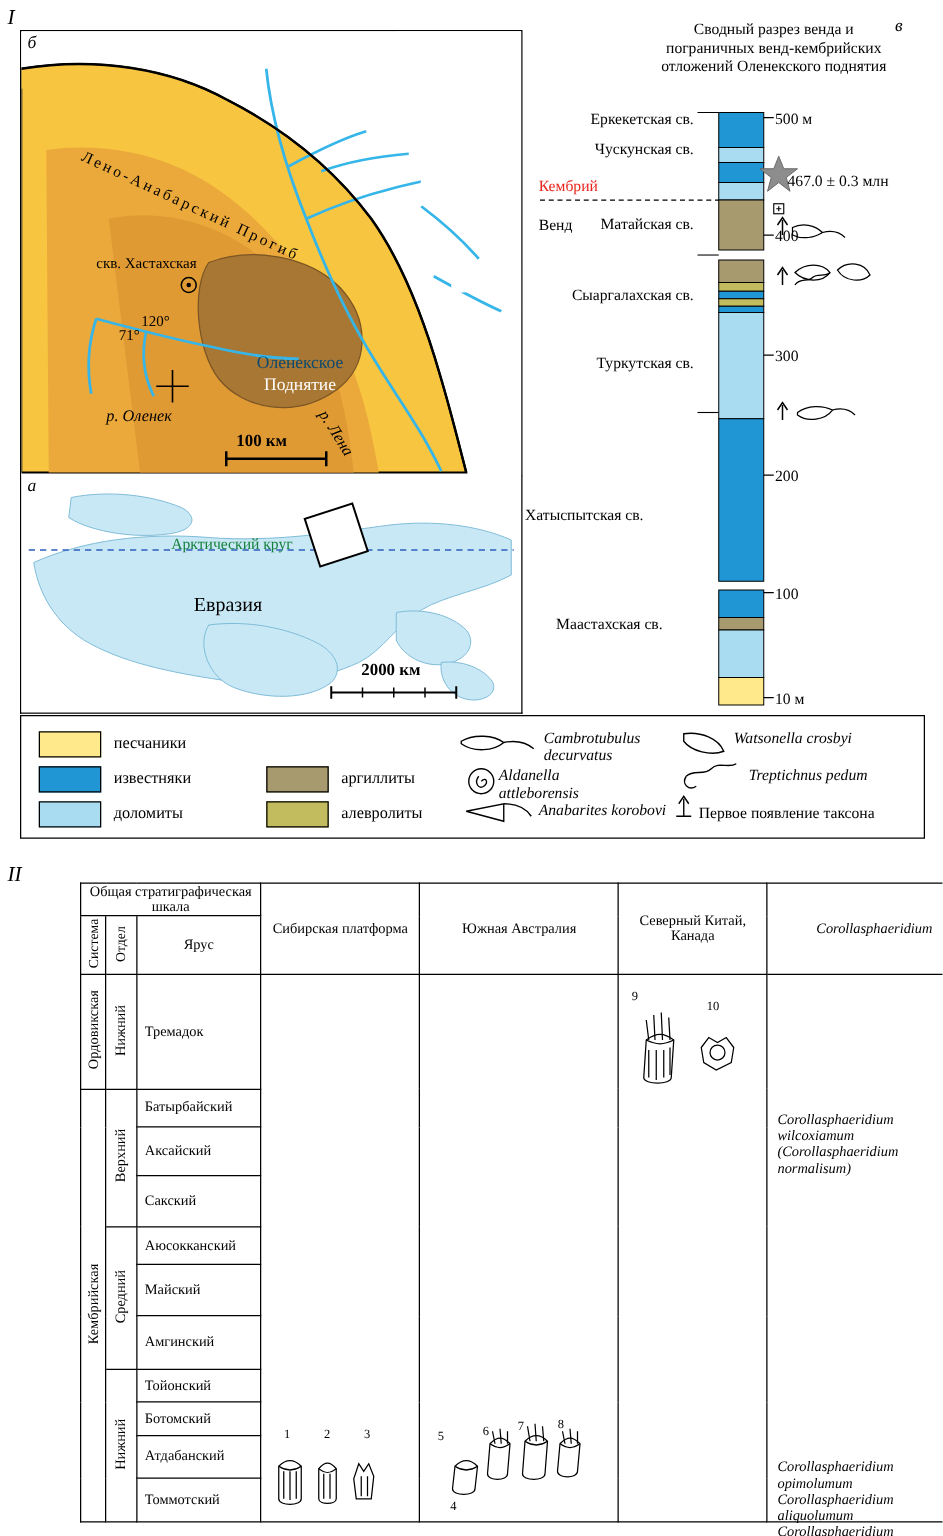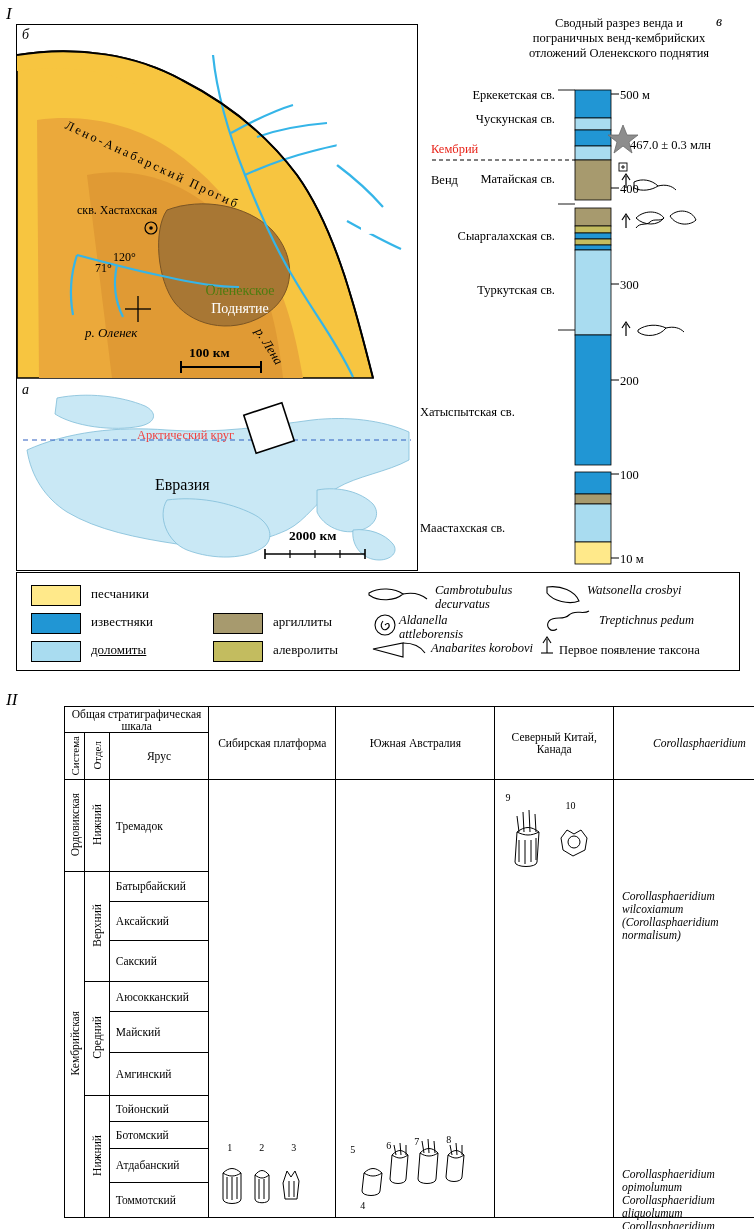--- a/index.html
+++ b/index.html
@@ -79,21 +79,21 @@
     <line x1="108" y1="284" x2="134" y2="284" stroke="#000" stroke-width="1.3"></line>
     <line x1="121" y1="271" x2="121" y2="297" stroke="#000" stroke-width="1.3"></line>
 
     <line x1="164" y1="342" x2="244" y2="342" stroke="#000" stroke-width="2"></line>
     <line x1="164" y1="336" x2="164" y2="348" stroke="#000" stroke-width="2"></line>
     <line x1="244" y1="336" x2="244" y2="348" stroke="#000" stroke-width="2"></line>
   </svg>
 
   <div style="position:absolute;left:52px;top:93px;width:250px;font-size:12.5px;letter-spacing:2.4px;transform:rotate(25deg);transform-origin:left top;font-family:'Liberation Serif',serif;">Лено-Анабарский Прогиб</div>
   <div style="position:absolute;left:60px;top:178px;font-size:12px;">скв. Хастахская</div>
-  <div style="position:absolute;left:168px;top:258px;width:110px;text-align:center;font-size:14px;color:#4d7c0f;">Оленекское</div>
+  <div style="position:absolute;left:168px;top:258px;width:110px;text-align:center;font-size:14px;color:#0c4a6e;">Оленекское</div>
   <div style="position:absolute;left:168px;top:276px;width:110px;text-align:center;font-size:14px;color:#fff;">Поднятие</div>
   <div style="position:absolute;left:96px;top:225px;font-size:12px;">120°</div>
   <div style="position:absolute;left:78px;top:236px;font-size:12px;">71°</div>
   <div style="position:absolute;left:68px;top:300px;font-size:13px;font-style:italic;">р. Оленек</div>
   <div style="position:absolute;left:248px;top:300px;font-size:13px;font-style:italic;transform:rotate(58deg);transform-origin:left top;">р. Лена</div>
   <div style="position:absolute;left:172px;top:320px;font-size:13.5px;font-weight:bold;">100 км</div>
 </div>
 
 <div class="fig" id="arctic-box">
   <div id="map-a-label">а</div>
@@ -113,21 +113,21 @@
 
     <rect x="232" y="28" width="40" height="40" fill="#ffffff" stroke="#000" stroke-width="1.6" transform="rotate(-18 252 48)"></rect>
 
     <line x1="248" y1="174" x2="348" y2="174" stroke="#000" stroke-width="1.6"></line>
     <line x1="248" y1="169" x2="248" y2="179" stroke="#000" stroke-width="1.6"></line>
     <line x1="273" y1="170" x2="273" y2="178" stroke="#000" stroke-width="1.2"></line>
     <line x1="298" y1="170" x2="298" y2="178" stroke="#000" stroke-width="1.2"></line>
     <line x1="323" y1="170" x2="323" y2="178" stroke="#000" stroke-width="1.2"></line>
     <line x1="348" y1="169" x2="348" y2="179" stroke="#000" stroke-width="1.6"></line>
   </svg>
-  <div style="position:absolute;left:120px;top:48px;font-size:12.5px;color:#ef4444;">Арктический круг</div>
+  <div style="position:absolute;left:120px;top:48px;font-size:12.5px;color:#15803d;">Арктический круг</div>
   <div style="position:absolute;left:138px;top:96px;font-size:16px;">Евразия</div>
   <div style="position:absolute;left:272px;top:148px;font-size:13.5px;font-weight:bold;">2000 км</div>
 </div>
 
 <div class="fig" id="col-title">Сводный разрез венда и пограничных венд-кембрийских отложений Оленекского поднятия</div>
 <div class="fig" id="v-label">в</div>
 
 <div class="fig" style="left:420px;top:80px;width:318px;height:490px;">
   <svg width="318" height="490">
 
@@ -201,41 +201,41 @@
     </g>
   </svg>
 </div>
 
 <div class="fig" style="left:420px;top:88px;width:135px;text-align:right;font-size:12.5px;">Еркекетская св.</div>
 <div class="fig" style="left:420px;top:112px;width:135px;text-align:right;font-size:12.5px;">Чускунская св.</div>
 <div class="fig" style="left:420px;top:172px;width:135px;text-align:right;font-size:12.5px;">Матайская св.</div>
 <div class="fig" style="left:420px;top:229px;width:135px;text-align:right;font-size:12.5px;">Сыаргалахская св.</div>
 <div class="fig" style="left:420px;top:283px;width:135px;text-align:right;font-size:12.5px;">Туркутская св.</div>
 <div class="fig" style="left:420px;top:405px;width:135px;text-align:left;font-size:12.5px;">Хатыспытская св.</div>
-<div class="fig" style="left:420px;top:521px;width:135px;text-align:left;font-size:12.5px;">Маастахская св.</div>
+<div class="fig" style="left:420px;top:492px;width:135px;text-align:center;font-size:12.5px;">Маастахская св.</div>
 
 <div class="fig" style="left:431px;top:142px;font-size:12.5px;color:#e8261c;">Кембрий</div>
 <div class="fig" style="left:431px;top:173px;font-size:12.5px;">Венд</div>
 <div class="fig" style="left:630px;top:138px;font-size:12.5px;">467.0 ± 0.3 млн</div>
 
 <div class="fig" style="left:620px;top:88px;font-size:12.5px;">500 м</div>
 <div class="fig" style="left:620px;top:182px;font-size:12.5px;">400</div>
 <div class="fig" style="left:620px;top:278px;font-size:12.5px;">300</div>
 <div class="fig" style="left:620px;top:374px;font-size:12.5px;">200</div>
 <div class="fig" style="left:620px;top:468px;font-size:12.5px;">100</div>
 <div class="fig" style="left:620px;top:552px;font-size:12.5px;">10 м</div>
 
 <div class="fig" id="legend-box">
 
   <div style="position:absolute;left:14px;top:12px;width:48px;height:19px;background:#ffe98a;border:1px solid #000;"></div>
   <div style="position:absolute;left:74px;top:13px;font-size:13px;">песчаники</div>
   <div style="position:absolute;left:14px;top:40px;width:48px;height:19px;background:#2196d4;border:1px solid #000;"></div>
   <div style="position:absolute;left:74px;top:41px;font-size:13px;">известняки</div>
   <div style="position:absolute;left:14px;top:68px;width:48px;height:19px;background:#a9dcf0;border:1px solid #000;"></div>
-  <div style="position:absolute;left:74px;top:69px;font-size:13px;text-decoration:underline;">доломиты</div>
+  <div style="position:absolute;left:74px;top:69px;font-size:13px;">доломиты</div>
 
   <div style="position:absolute;left:196px;top:40px;width:48px;height:19px;background:#a79a6e;border:1px solid #000;"></div>
   <div style="position:absolute;left:256px;top:41px;font-size:13px;">аргиллиты</div>
   <div style="position:absolute;left:196px;top:68px;width:48px;height:19px;background:#c3bc5f;border:1px solid #000;"></div>
   <div style="position:absolute;left:256px;top:69px;font-size:13px;">алевролиты</div>
 
   <svg width="722" height="97" style="position:absolute;left:0;top:0;pointer-events:none">
     <g fill="none" stroke="#000" stroke-width="1.1">
 
       <path d="M352,20 C362,14 378,15 386,21 C378,28 362,29 352,22 Z"></path>

